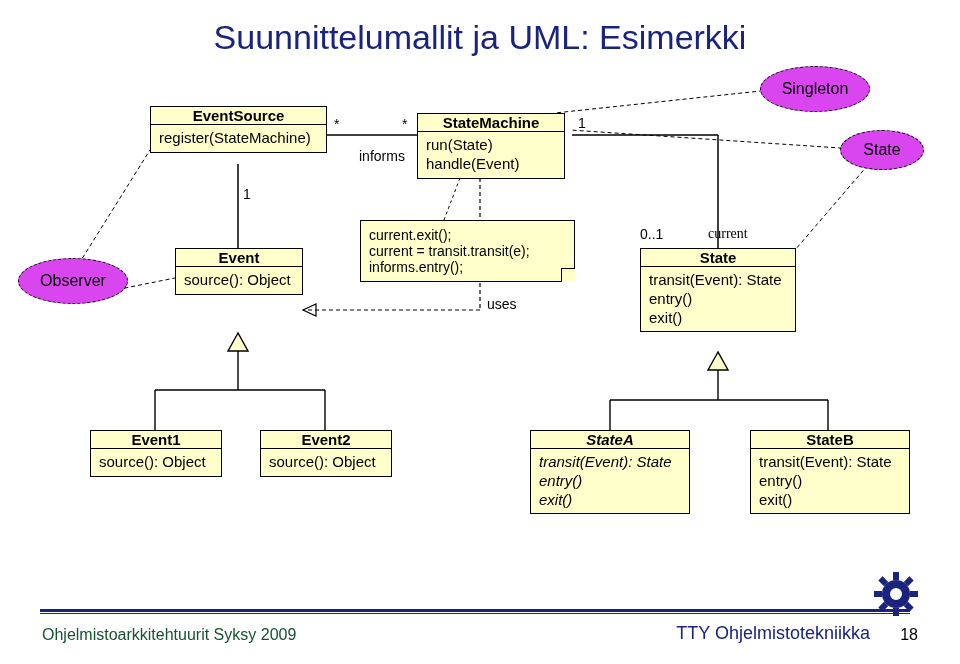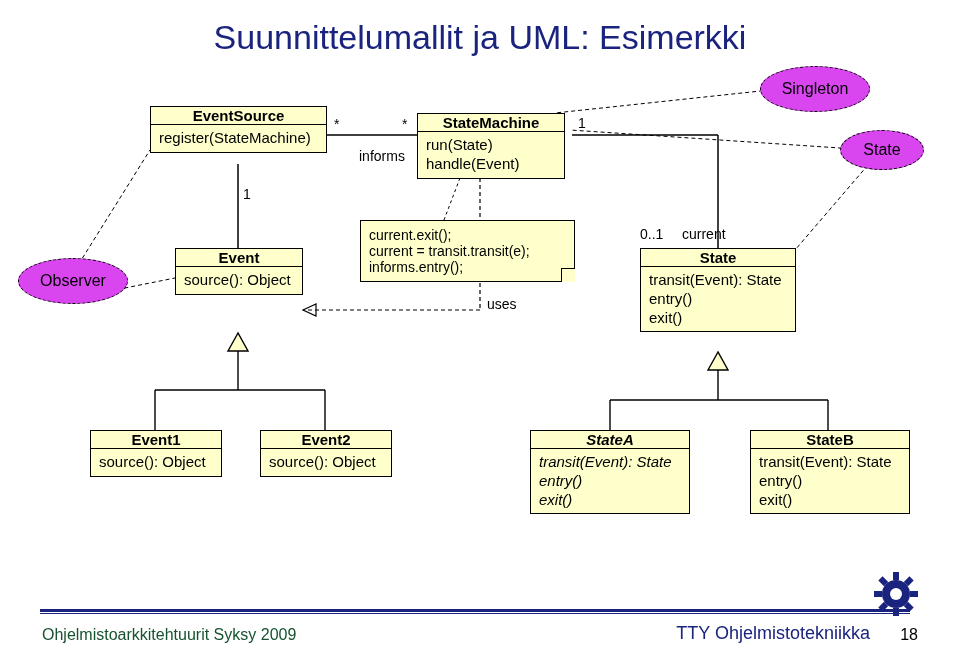--- a/index.html
+++ b/index.html
@@ -219,21 +219,21 @@
   </div>
 </div>
 
 <div class="label" style="left:359px; top:148px;">informs</div>
 <div class="label" style="left:334px; top:116px;">*</div>
 <div class="label" style="left:402px; top:116px;">*</div>
 <div class="label" style="left:578px; top:115px;">1</div>
 <div class="label" style="left:243px; top:186px;">1</div>
 <div class="label" style="left:487px; top:296px;">uses</div>
 <div class="label" style="left:640px; top:226px;">0..1</div>
-<div class="label" style="left:682px; top:226px;">current</div>
+<div class="label" style="left:708px; top:226px;font-family:Liberation Serif, serif;">current</div>
 
 <div class="footer-line"></div>
 <div class="footer-left">Ohjelmistoarkkitehtuurit  Syksy 2009</div>
 <div class="footer-right">TTY Ohjelmistotekniikka</div>
 <div class="page-num">18</div>
 <svg class="gear" width="44" height="44">
   <g transform="translate(22,22)">
     <circle r="14" fill="#1a237e"></circle>
     <g fill="#1a237e">
       <rect x="-3" y="-22" width="6" height="8"></rect>

